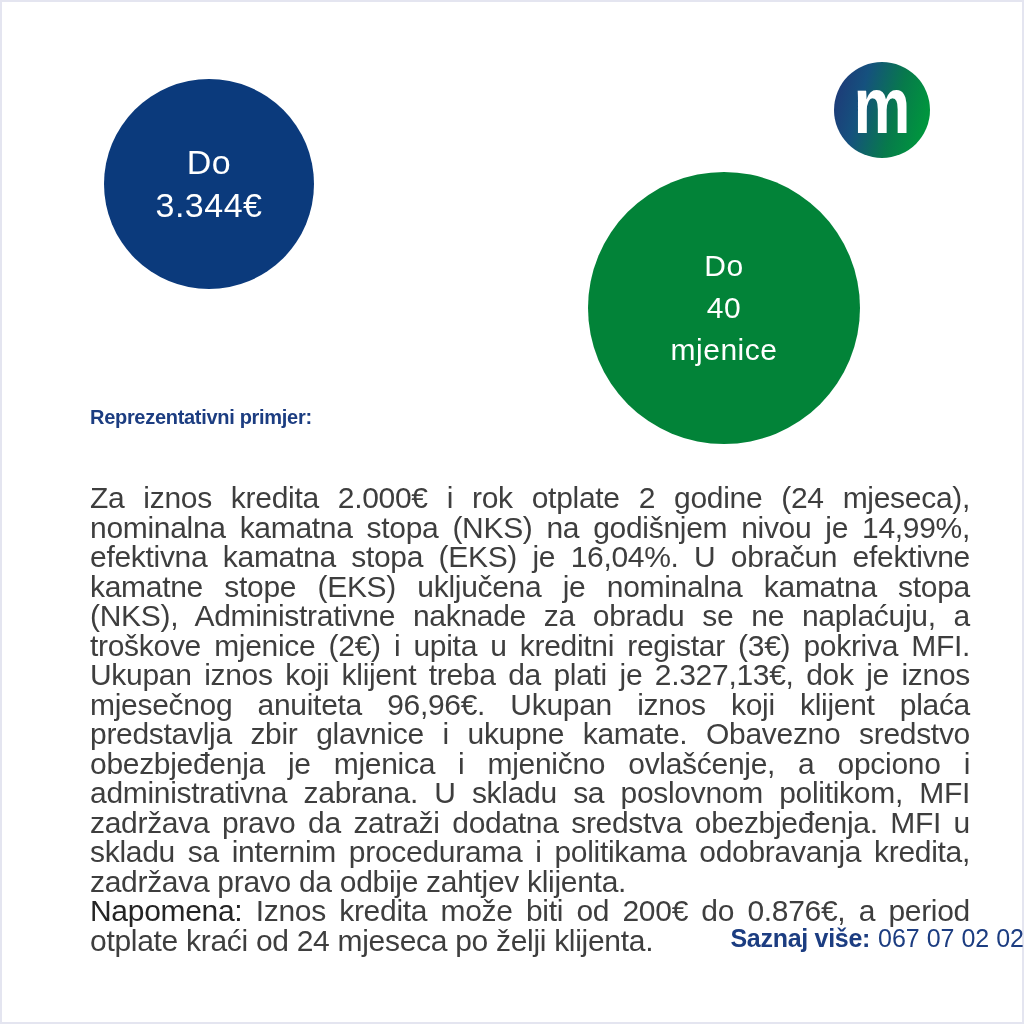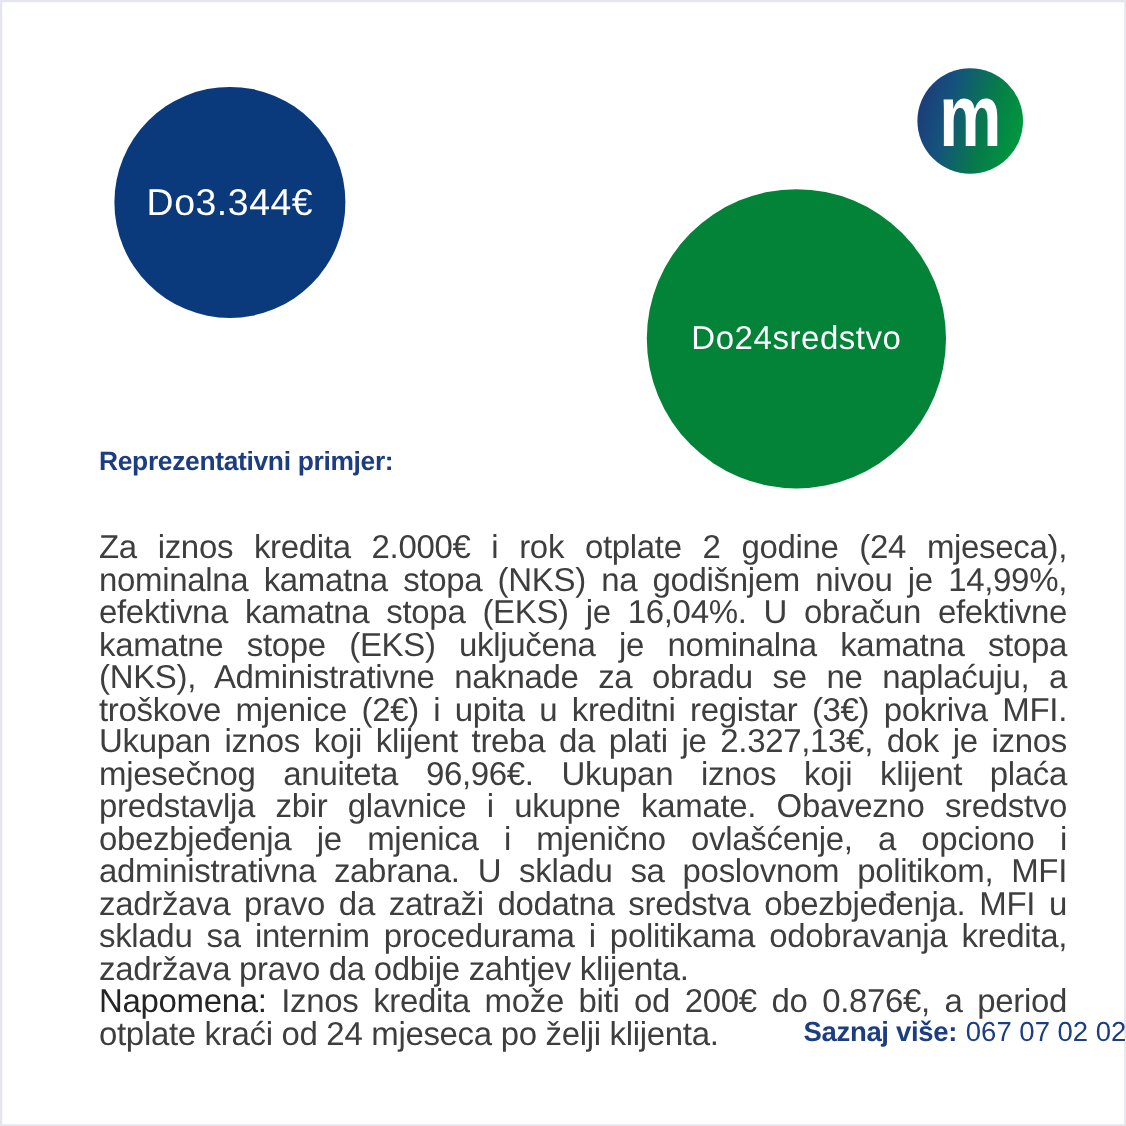--- a/index.html
+++ b/index.html
@@ -18,21 +18,21 @@
     position:relative;
     width:1024px;height:1024px;
     background:var(--page-bg);
     box-shadow:inset 0 0 0 2px var(--edge);
     overflow:hidden;
   }
   .circle{
     position:absolute;
     border-radius:50%;
     display:flex;
-    flex-direction:row;
+    flex-direction:column;
     align-items:center;
     justify-content:center;
     color:#fff;
     text-align:center;
   }
   .circle-amount{
     left:104px;top:79px;width:210px;height:210px;
     background:var(--navy-circle);
     font-size:34px;line-height:43px;letter-spacing:0.5px;
   }
@@ -52,21 +52,21 @@
     color:#fff;
     font-size:64px;
     font-weight:800;
     line-height:1;
     display:inline-block;
     transform:scaleY(1.25) translateY(-4px);
   }
   .section-title{
     position:absolute;
     left:90px;top:406px;
-    font-size:24px;
+    font-size:20px;
     font-weight:700;
     letter-spacing:-0.3px;
     color:var(--heading-blue);
   }
   .legal{
     position:absolute;
     left:90px;top:483px;width:880px;
     font-size:30px;
     line-height:29.5px;
     letter-spacing:-0.3px;
@@ -92,22 +92,22 @@
 
 <div class="page">
 
   <div class="circle circle-amount">
     <span>Do</span>
     <span>3.344€</span>
   </div>
 
   <div class="circle circle-term">
     <span>Do</span>
-    <span>24</span>
-    <span>sredstvo</span>
+    <span>40</span>
+    <span>mjenice</span>
   </div>
 
   <div class="logo">
     <span class="logo-letter">m</span>
   </div>
 
   <h1 class="section-title">Reprezentativni primjer:</h1>
 
   <div class="legal">
     <span>Za iznos kredita 2.000€ i rok otplate 2 godine (24 mjeseca), nominalna kamatna stopa (NKS) na godišnjem nivou je 14,99%, efektivna kamatna stopa (EKS) je 16,04%. U obračun efektivne kamatne stope (EKS) uključena je nominalna kamatna stopa (NKS), Administrativne naknade za obradu se ne naplaćuju, a troškove mjenice (2€) i upita u kreditni registar (3€) pokriva MFI. Ukupan iznos koji klijent treba da plati je 2.327,13€, dok je iznos mjesečnog anuiteta 96,96€. Ukupan iznos koji klijent plaća predstavlja zbir glavnice i ukupne kamate. Obavezno sredstvo obezbjeđenja je mjenica i mjenično ovlašćenje, a opciono i administrativna zabrana. U skladu sa poslovnom politikom, MFI zadržava pravo da zatraži dodatna sredstva obezbjeđenja. MFI u skladu sa internim procedurama i politikama odobravanja kredita, zadržava pravo da odbije zahtjev klijenta.</span><br>

